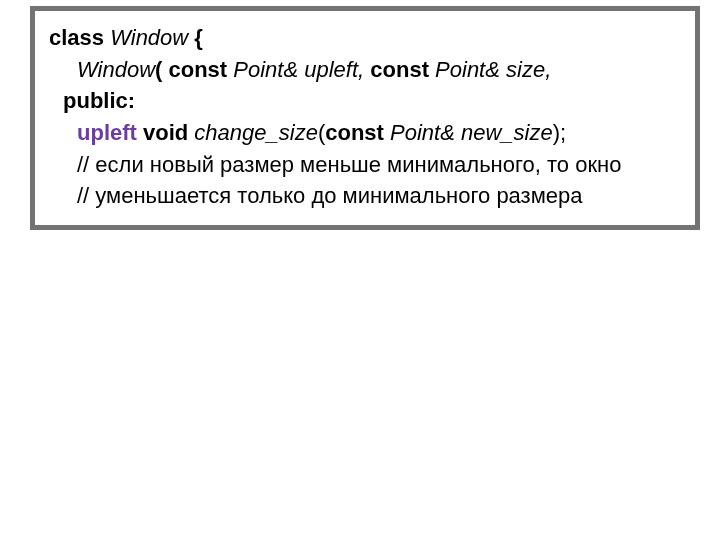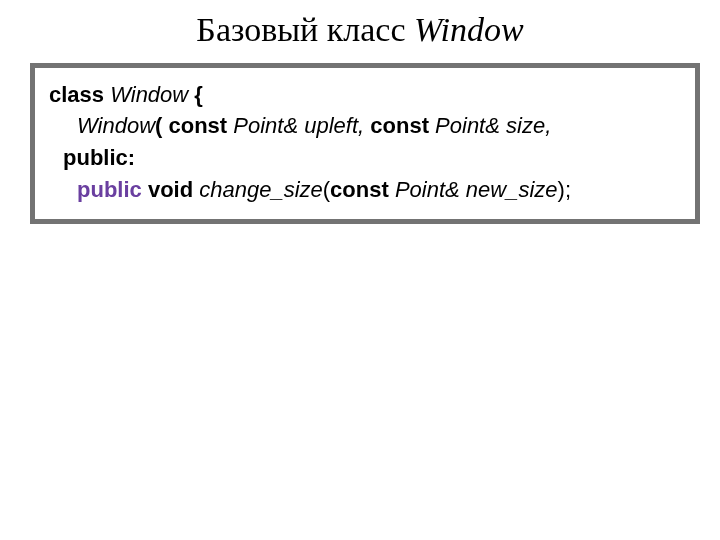--- a/index.html
+++ b/index.html
@@ -41,40 +41,39 @@
   .gap-top { margin-top: 10px; }
   .b  { font-weight: bold; }
   .it { font-style: italic; }
   .kw-virtual { color: #6a3fa0; font-weight: bold; } 
 </style>
 </head>
 <body>
 
 <div class="slide">
 
-  <div class="title">
-    <span class="t-plain">Базовый класс </span><span class="t-ital">Window</span>
-  </div>
 
   <div class="code-box">
 
     <div class="row">
       <span class="b">class </span><span class="it">Window</span><span class="b"> {</span>
     </div>
 
     <div class="row ind2">
       <span class="it">Window</span><span class="b">( const </span><span class="it">Point&amp; upleft,</span><span class="b"> const </span><span class="it">Point&amp; size,</span>
     </div>
 
     <div class="row ind1">
       <span class="b">public:</span>
     </div>
 
 
 
 
     <div class="row ind2">
-      <span class="kw-virtual">public</span><span class="b"> void </span><span class="it">change_size</span><span>(</span><span class="b">const </span><span class="it">Point&amp; new_size</span><span>);</span>
+      <span class="kw-virtual">upleft</span><span class="b"> void </span><span class="it">change_size</span><span>(</span><span class="b">const </span><span class="it">Point&amp; new_size</span><span>);</span>
     </div>
 
+    <div class="row ind2">// если новый размер меньше минимального, то окно</div>
+    <div class="row ind2">// уменьшается только до минимального размера</div>
 
   </div>
 </div>
 
 </body></html>

